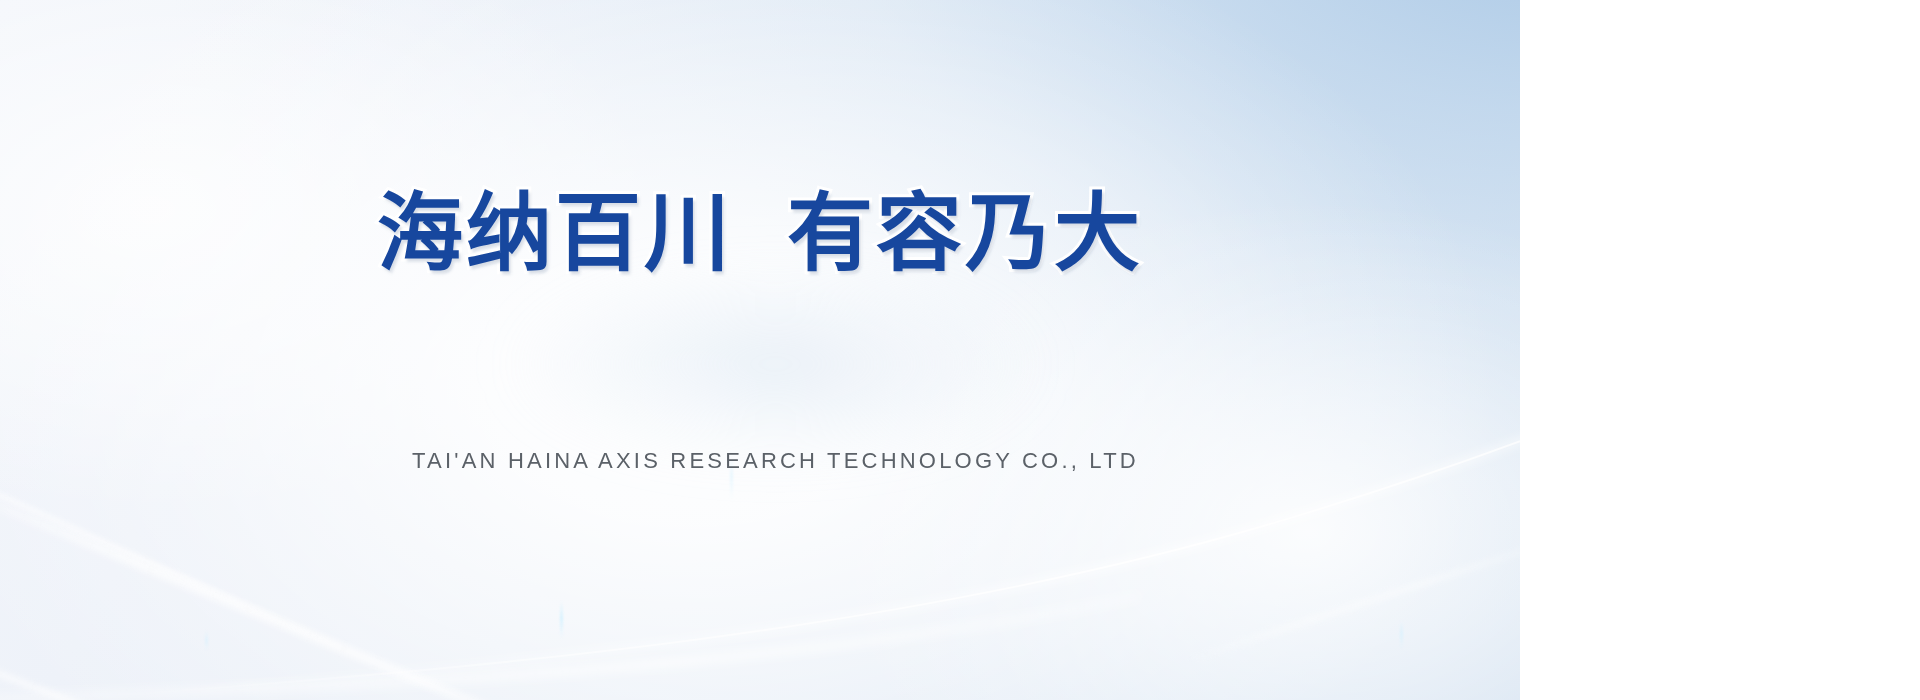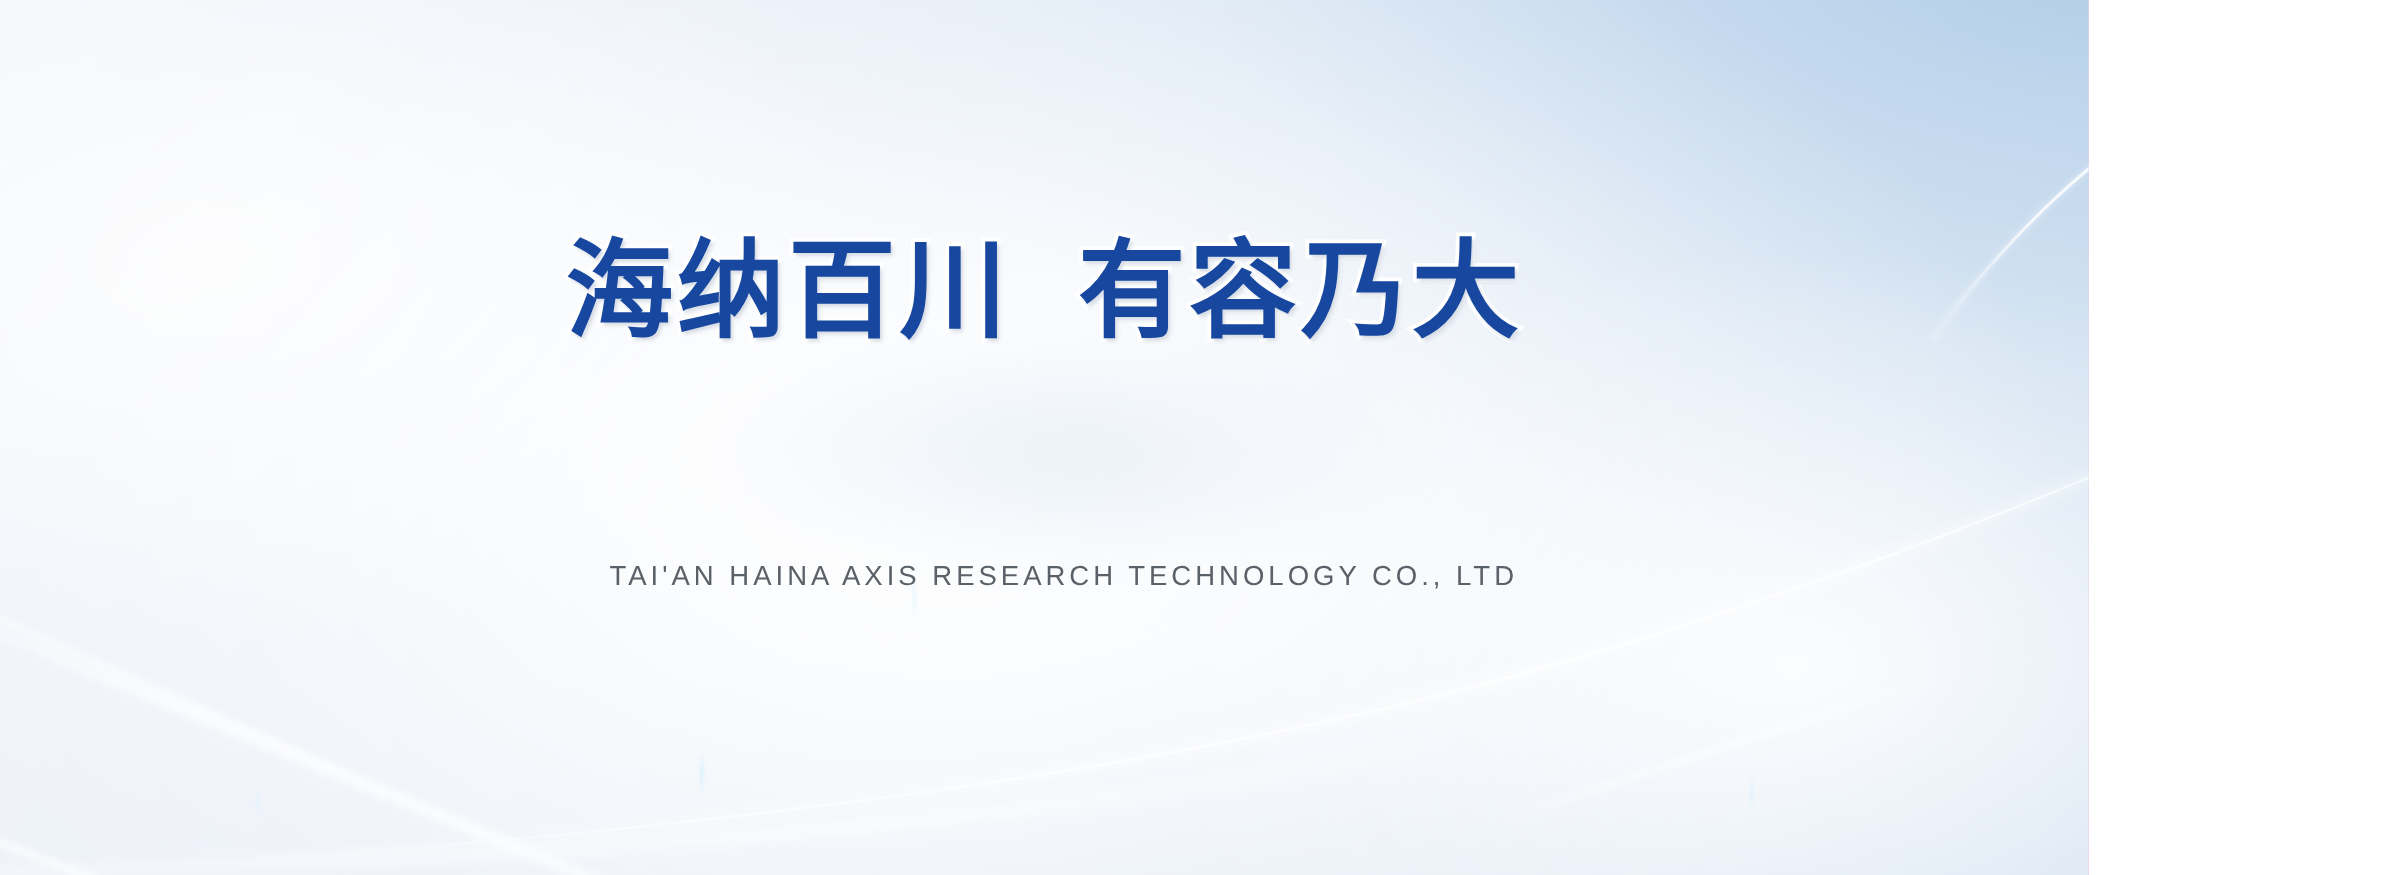--- a/index.html
+++ b/index.html
@@ -4,25 +4,25 @@
 <title>Banner</title>
 <style>
   html, body {
     margin: 0;
     padding: 0;
     background: #ffffff;
   }
 
   .banner {
     position: relative;
-    width: 1671px;
+    width: 1520px;
     height: 700px;
     overflow: hidden;
     font-family: "Liberation Sans", "DejaVu Sans", sans-serif;
-    background: #f9a8d4;
+    background: #7dd3fc;
     isolation: isolate;
   }
 
   
 
   
   .bg-base {
     position: absolute;
     inset: 0;
     background:

